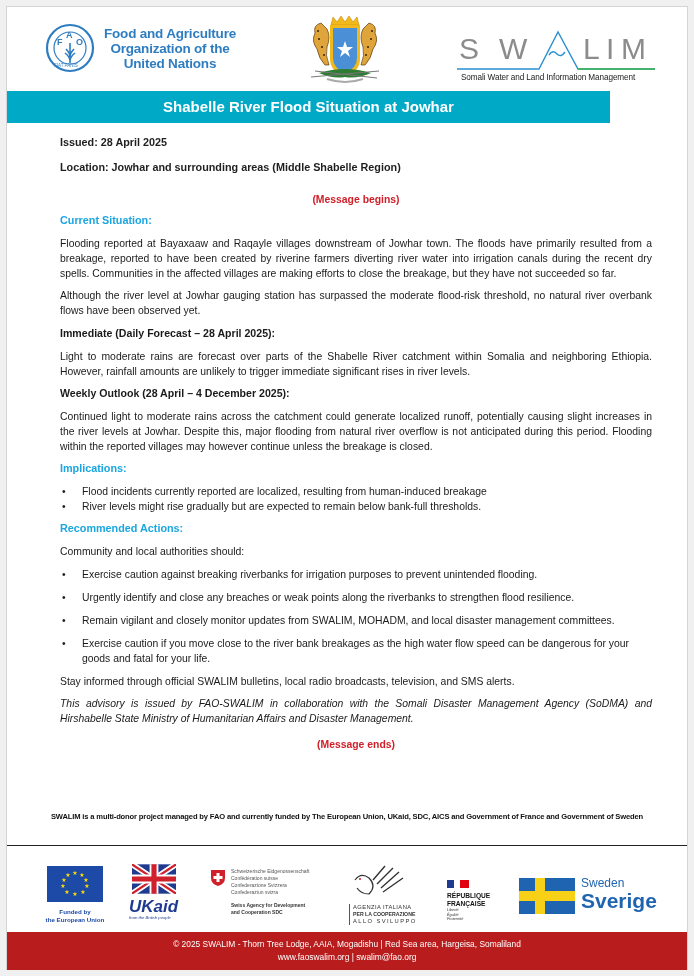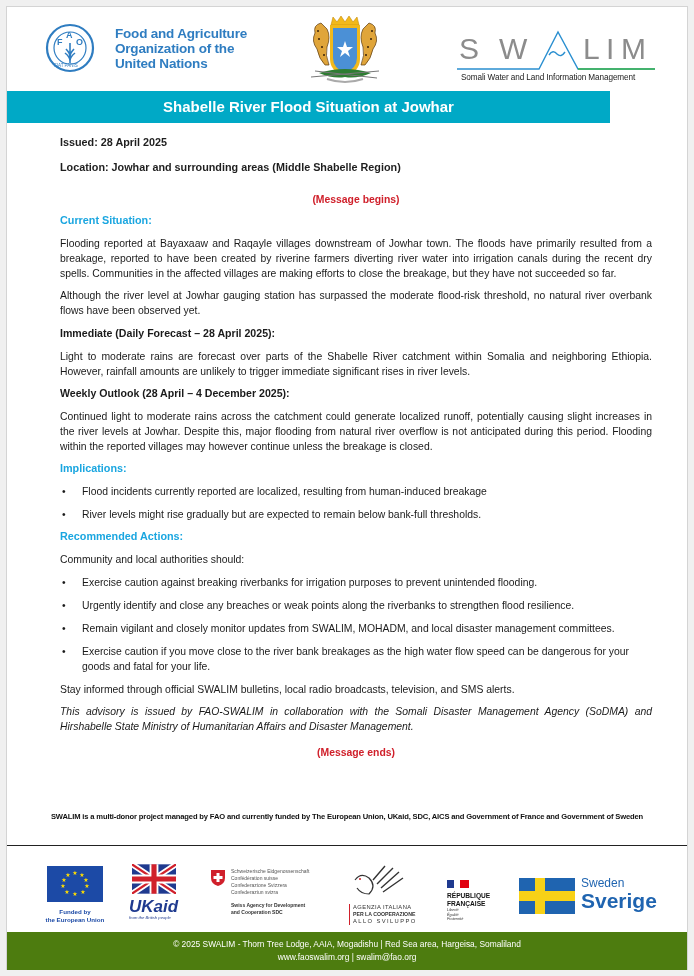--- a/index.html
+++ b/index.html
@@ -6,21 +6,21 @@
   html, body { width: 694px; height: 976px; background: #f0f0f0; overflow: hidden; }
   body { font-family: "Liberation Sans", "DejaVu Sans", sans-serif; color: #1a1a1a; }
   .page {
     position: absolute; left: 6px; top: 6px; width: 682px; height: 964px;
     background: #ffffff; border: 1px solid #d4d4d4;
   }
   
   .header { position: absolute; left: 0; top: 0; width: 680px; height: 84px; }
   .fao { position: absolute; left: 38px; top: 16px; display: flex; align-items: center; }
   .fao-emblem { width: 50px; height: 50px; }
-  .fao-text { margin-left: 20px; color: #2f7dc1; font-weight: bold; font-size: 13.5px; line-height: 15px; letter-spacing: -0.2px; }
+  .fao-text { margin-left: 9px; color: #2f7dc1; font-weight: bold; font-size: 13.5px; line-height: 15px; letter-spacing: -0.2px; text-align: center; }
   .seal { position: absolute; left: 290px; top: 4px; width: 100px; height: 82px; }
   .swalim { position: absolute; left: 448px; top: 22px; width: 200px; height: 60px; }
   .swalim-sub { position: absolute; left: 6px; top: 44px; font-size: 8.2px; color: #222; letter-spacing: -0.1px; white-space: nowrap; }
   .band {
     position: absolute; left: 0; top: 84px; width: 603px; height: 32px;
     background: #00a9c6; color: #fff; text-align: center; font-weight: bold; font-size: 15px; line-height: 32px;
   }
   
   .content { position: absolute; left: 53px; top: 124px; width: 592px; font-size: 10.4px; line-height: 15px; }
   .meta { font-weight: bold; font-size: 10.8px; color: #1f1f1f; }
@@ -31,21 +31,21 @@
   p { text-align: justify; }
   .it { font-style: italic; }
   ul.b { list-style: none; }
   ul.b li { position: relative; padding-left: 22px; }
   ul.b li::before { content: "•"; position: absolute; left: 2px; top: 0; }
   
   .rule { position: absolute; left: 0; top: 838px; width: 680px; height: 1px; background: #222; }
   .donor-note { position: absolute; left: 0; top: 805px; width: 680px; text-align: center; font-size: 7.6px; font-weight: bold; color: #111; letter-spacing: -0.15px; }
   .logos { position: absolute; left: 0; top: 855px; width: 680px; height: 70px; }
   .logo { position: absolute; }
-  .footer-band { position: absolute; left: 0; top: 925px; width: 680px; height: 38px; background: #4d7c0f; color: #fff; text-align: center; font-size: 8.4px; line-height: 13px; padding-top: 6px; }
+  .footer-band { position: absolute; left: 0; top: 925px; width: 680px; height: 38px; background: #b91c1c; color: #fff; text-align: center; font-size: 8.4px; line-height: 13px; padding-top: 6px; }
 </style>
 </head>
 <body>
 
 <div class="page">
 
   <div class="header">
     <div class="fao">
       <svg class="fao-emblem" viewBox="0 0 50 50">
         <circle cx="25" cy="25" r="23" fill="none" stroke="#2f7dc1" stroke-width="2.2"></circle>
@@ -114,21 +114,21 @@
     <p style="margin-top:7px">Although the river level at Jowhar gauging station has surpassed the moderate flood-risk threshold, no natural river overbank flows have been observed yet.</p>
 
     <div class="sub" style="margin-top:8px">Immediate (Daily Forecast – 28 April 2025):</div>
     <p style="margin-top:8px">Light to moderate rains are forecast over parts of the Shabelle River catchment within Somalia and neighboring Ethiopia. However, rainfall amounts are unlikely to trigger immediate significant rises in river levels.</p>
     <div class="sub" style="margin-top:7px">Weekly Outlook (28 April – 4 December 2025):</div>
     <p style="margin-top:8px">Continued light to moderate rains across the catchment could generate localized runoff, potentially causing slight increases in the river levels at Jowhar. Despite this, major flooding from natural river overflow is not anticipated during this period. Flooding within the reported villages may however continue unless the breakage is closed.</p>
 
     <div class="h" style="margin-top:7px">Implications:</div>
     <ul class="b">
       <li style="margin-top:8px">Flood incidents currently reported are localized, resulting from human-induced breakage</li>
-      <li style="margin-top:8px">River levels might rise gradually but are expected to remain below bank-full thresholds.</li>
+      <li style="">River levels might rise gradually but are expected to remain below bank-full thresholds.</li>
     </ul>
 
     <div class="h" style="margin-top:7px">Recommended Actions:</div>
     <div style="margin-top:8px">Community and local authorities should:</div>
     <ul class="b">
       <li style="margin-top:8px">Exercise caution against breaking riverbanks for irrigation purposes to prevent unintended flooding.</li>
       <li style="margin-top:8px">Urgently identify and close any breaches or weak points along the riverbanks to strengthen flood resilience.</li>
       <li style="margin-top:8px">Remain vigilant and closely monitor updates from SWALIM, MOHADM, and local disaster management committees.</li>
       <li style="margin-top:8px">Exercise caution if you move close to the river bank breakages as the high water flow speed can be dangerous for your goods and fatal for your life.</li>
     </ul>

